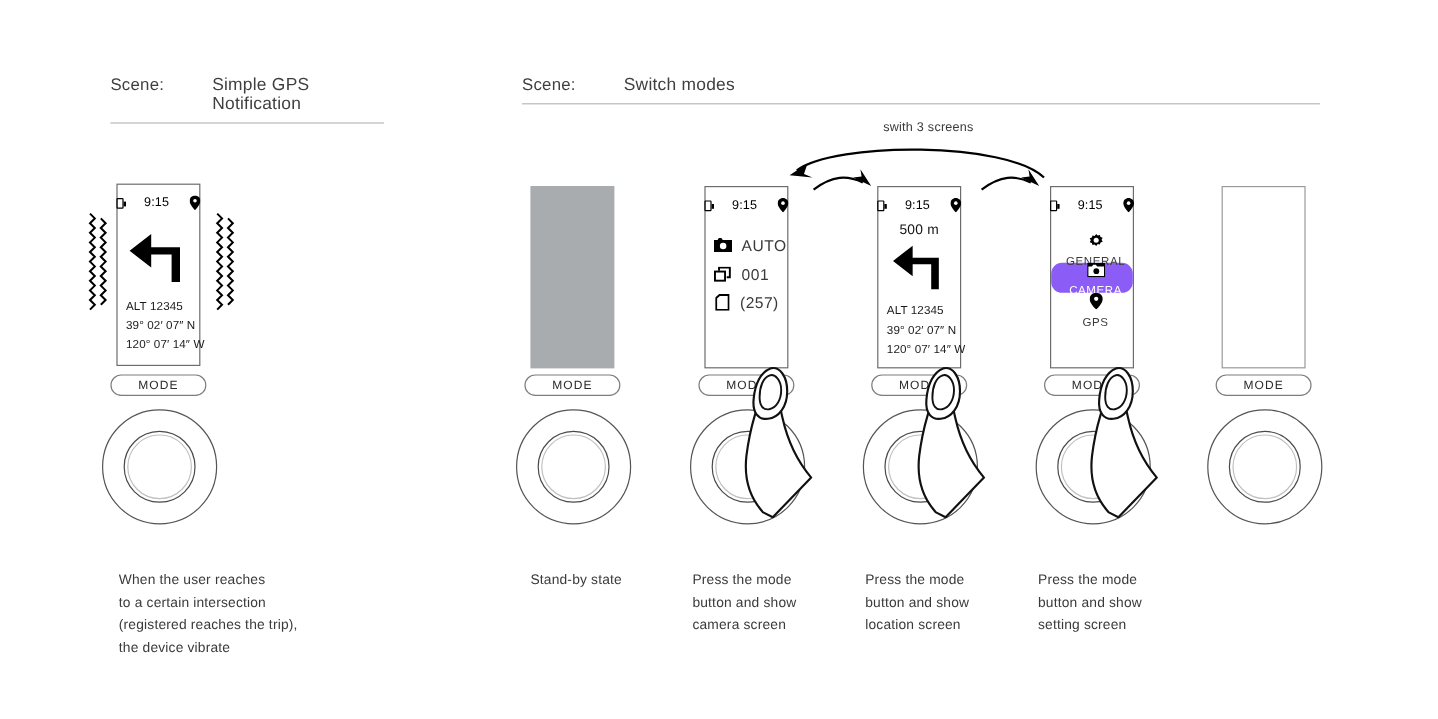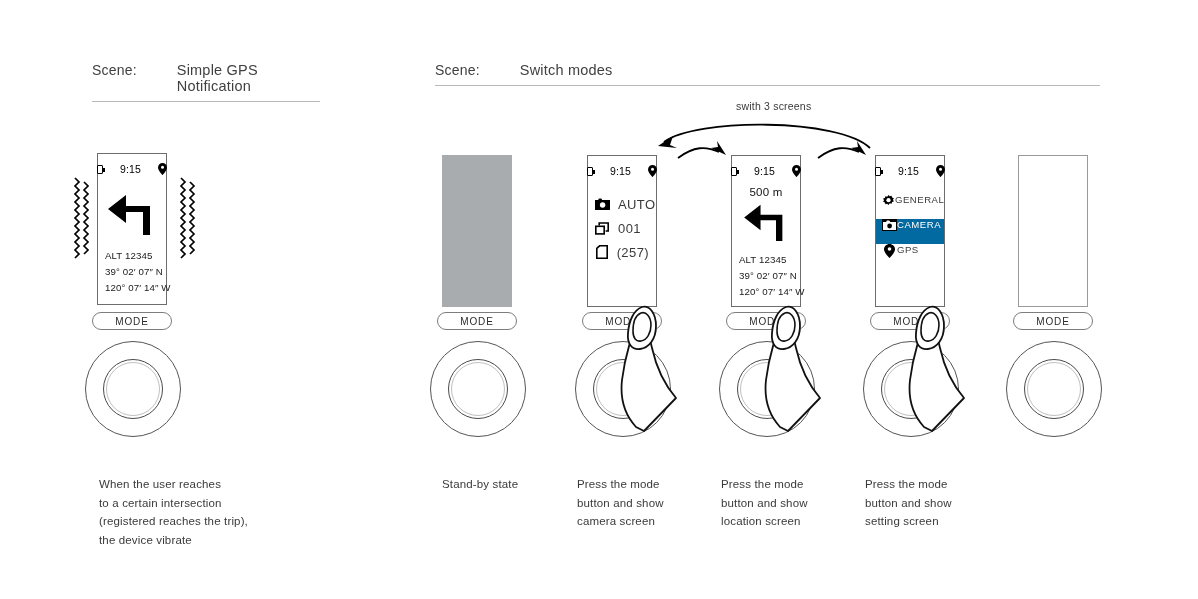--- a/index.html
+++ b/index.html
@@ -48,25 +48,25 @@
   .coords div { white-space: nowrap; }
 
   
   .rows { margin-top: 12px; }
   .row { display: flex; align-items: center; gap: 8px; height: 24px; }
   .row .ico { width: 15px; display: flex; justify-content: center; }
   .row .txt { font-size: 13px; color: #3a3a3a; letter-spacing: .4px; }
 
   
   .menu { margin-top: 14px; }
-  .mitem { display: flex; align-items: flex-start; gap: 0; height: 25px; padding-left: 6px;
-           margin: 0 -7px; }
+  .mitem { display: flex; align-items: center; gap: 6px; height: 25px; padding-left: 6px;
+           margin: 0 -7px; flex-direction: column; }
   .mitem .ico { width: 15px; display: flex; justify-content: center; }
   .mitem .txt { font-size: 9.6px; color: #3a3a3a; letter-spacing: .5px; }
-  .mitem.sel { background: #0369a1; }
+  .mitem.sel { background: #8b5cf6; border-radius: 9px; }
   .mitem.sel .txt { color: #fff; }
 
   
   .mode-btn { position: absolute; width: 80px; height: 18px; border: 1px solid #7d7d7d;
               border-radius: 9px; background: #fff; display: flex; align-items: center;
               justify-content: center; }
   .mode-btn span { font-size: 10px; color: #2b2b2b; letter-spacing: .9px; }
 
   
   .dial { position: absolute; width: 96px; height: 96px; }

